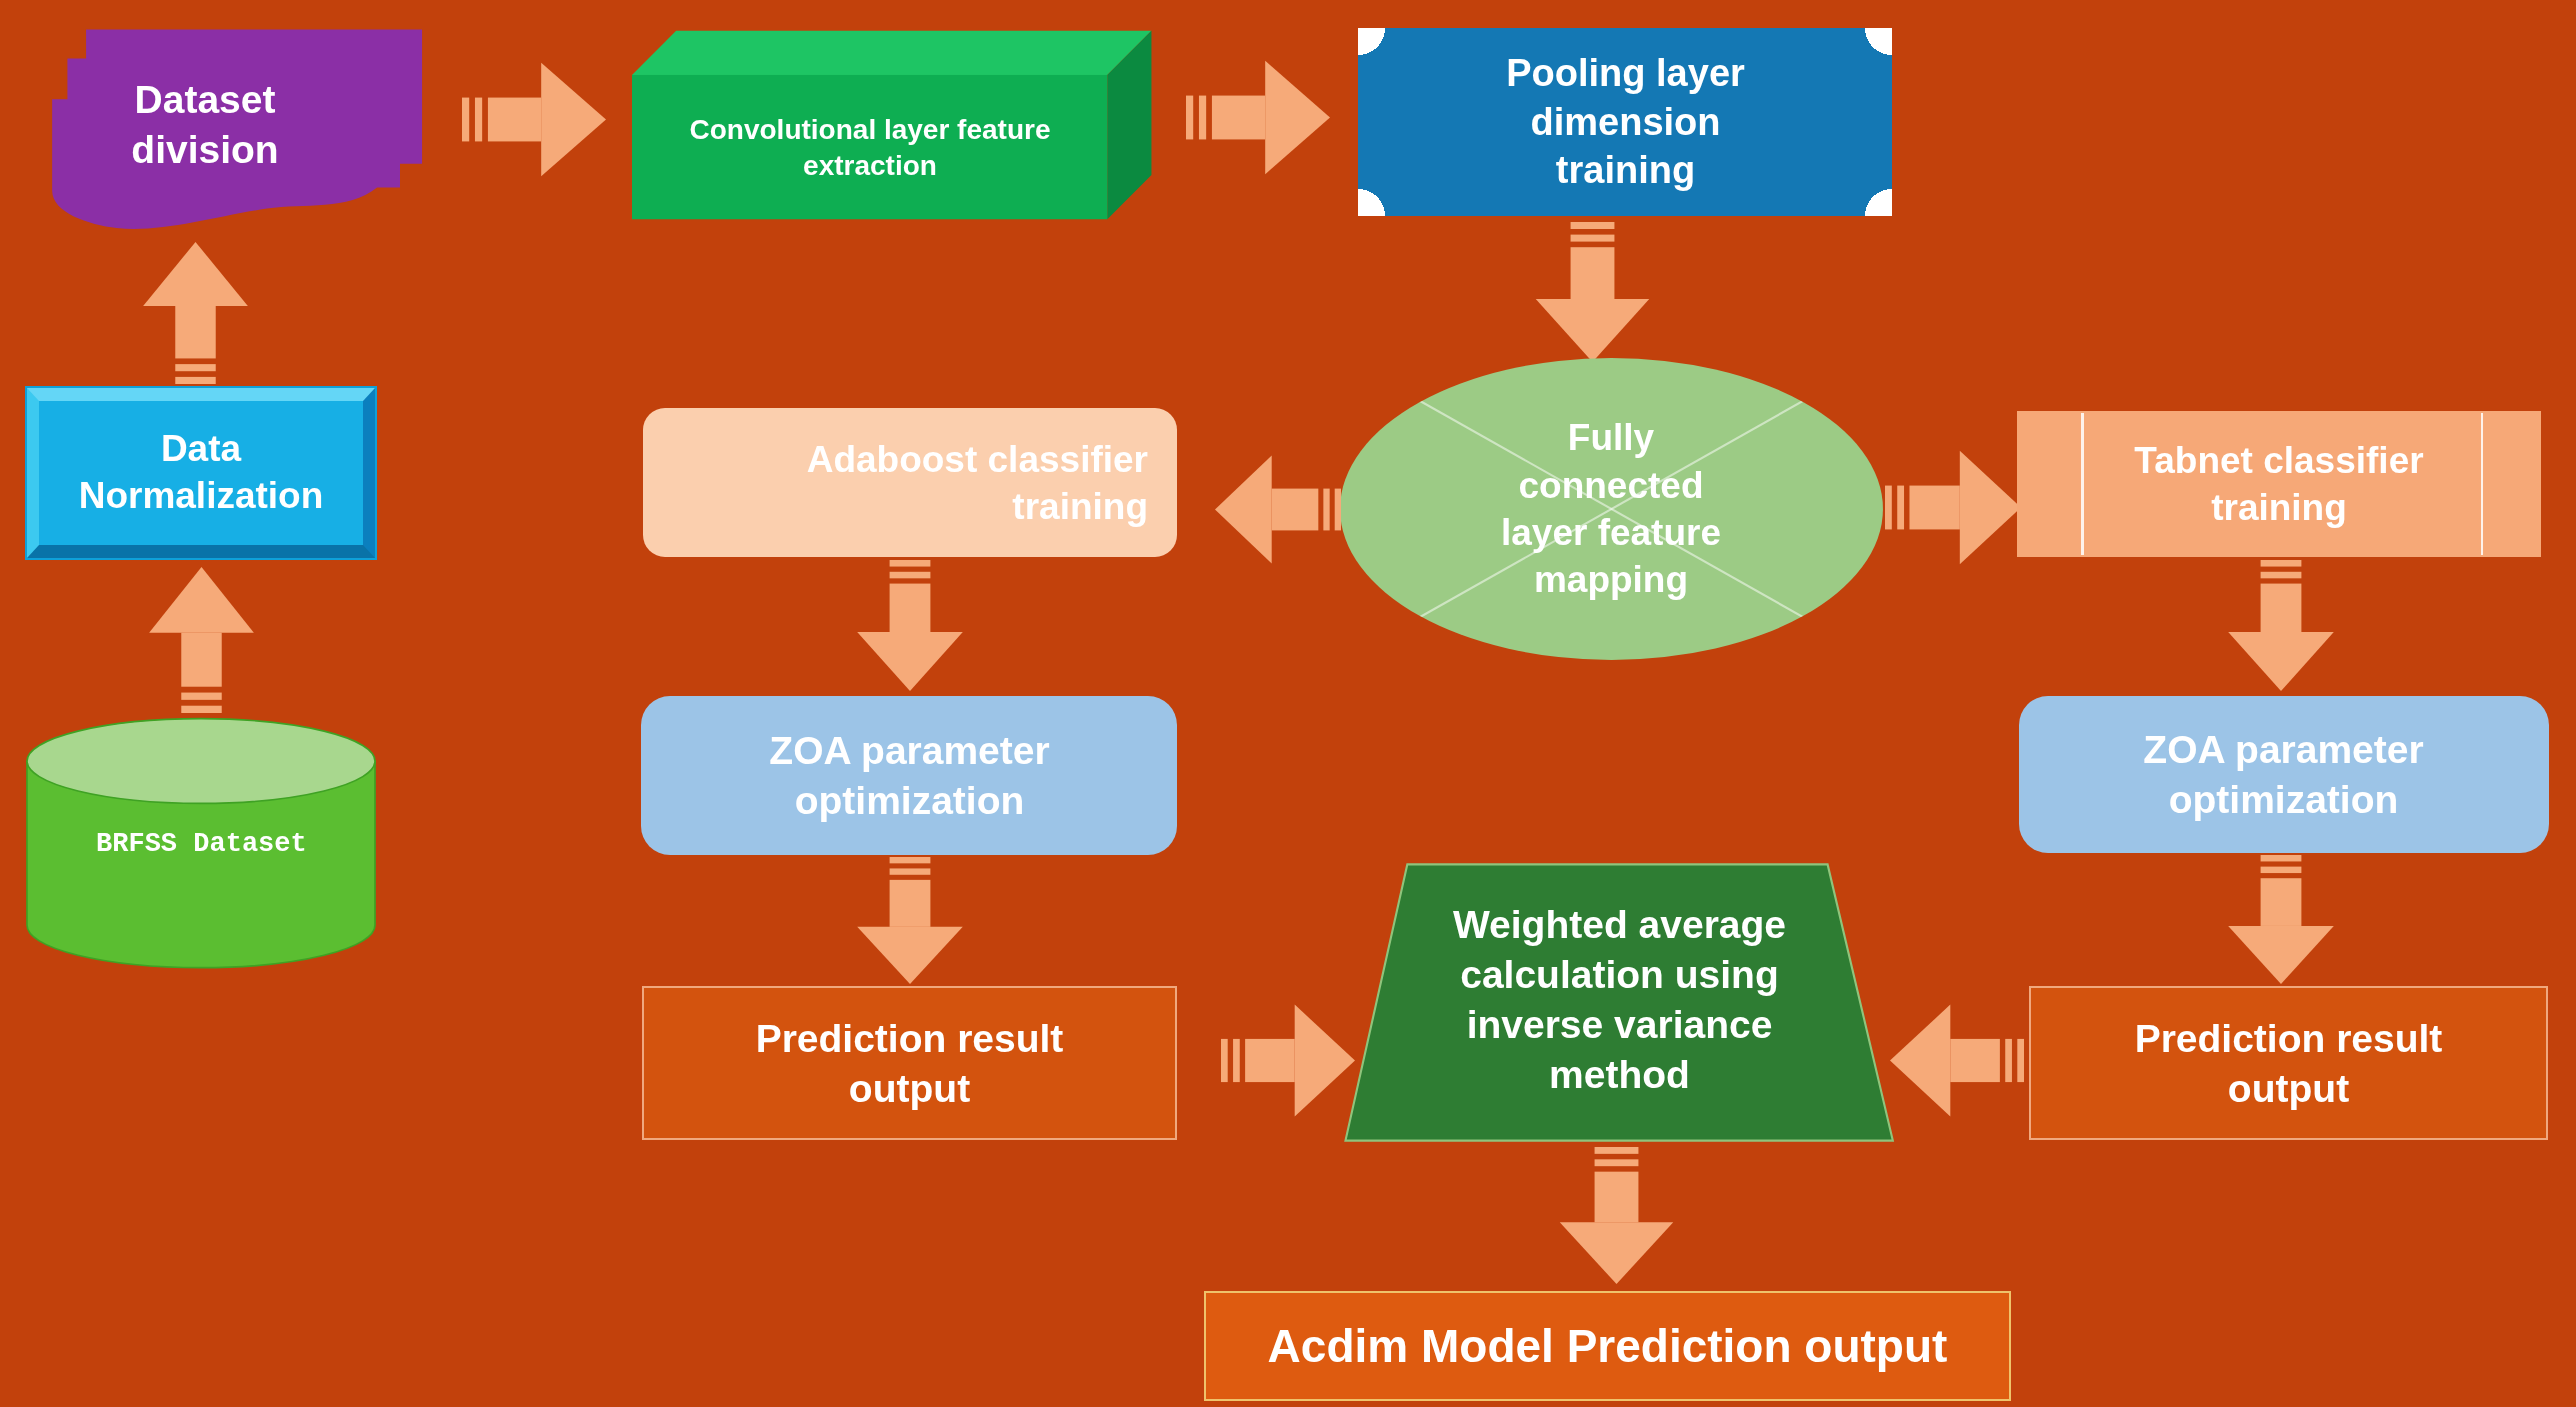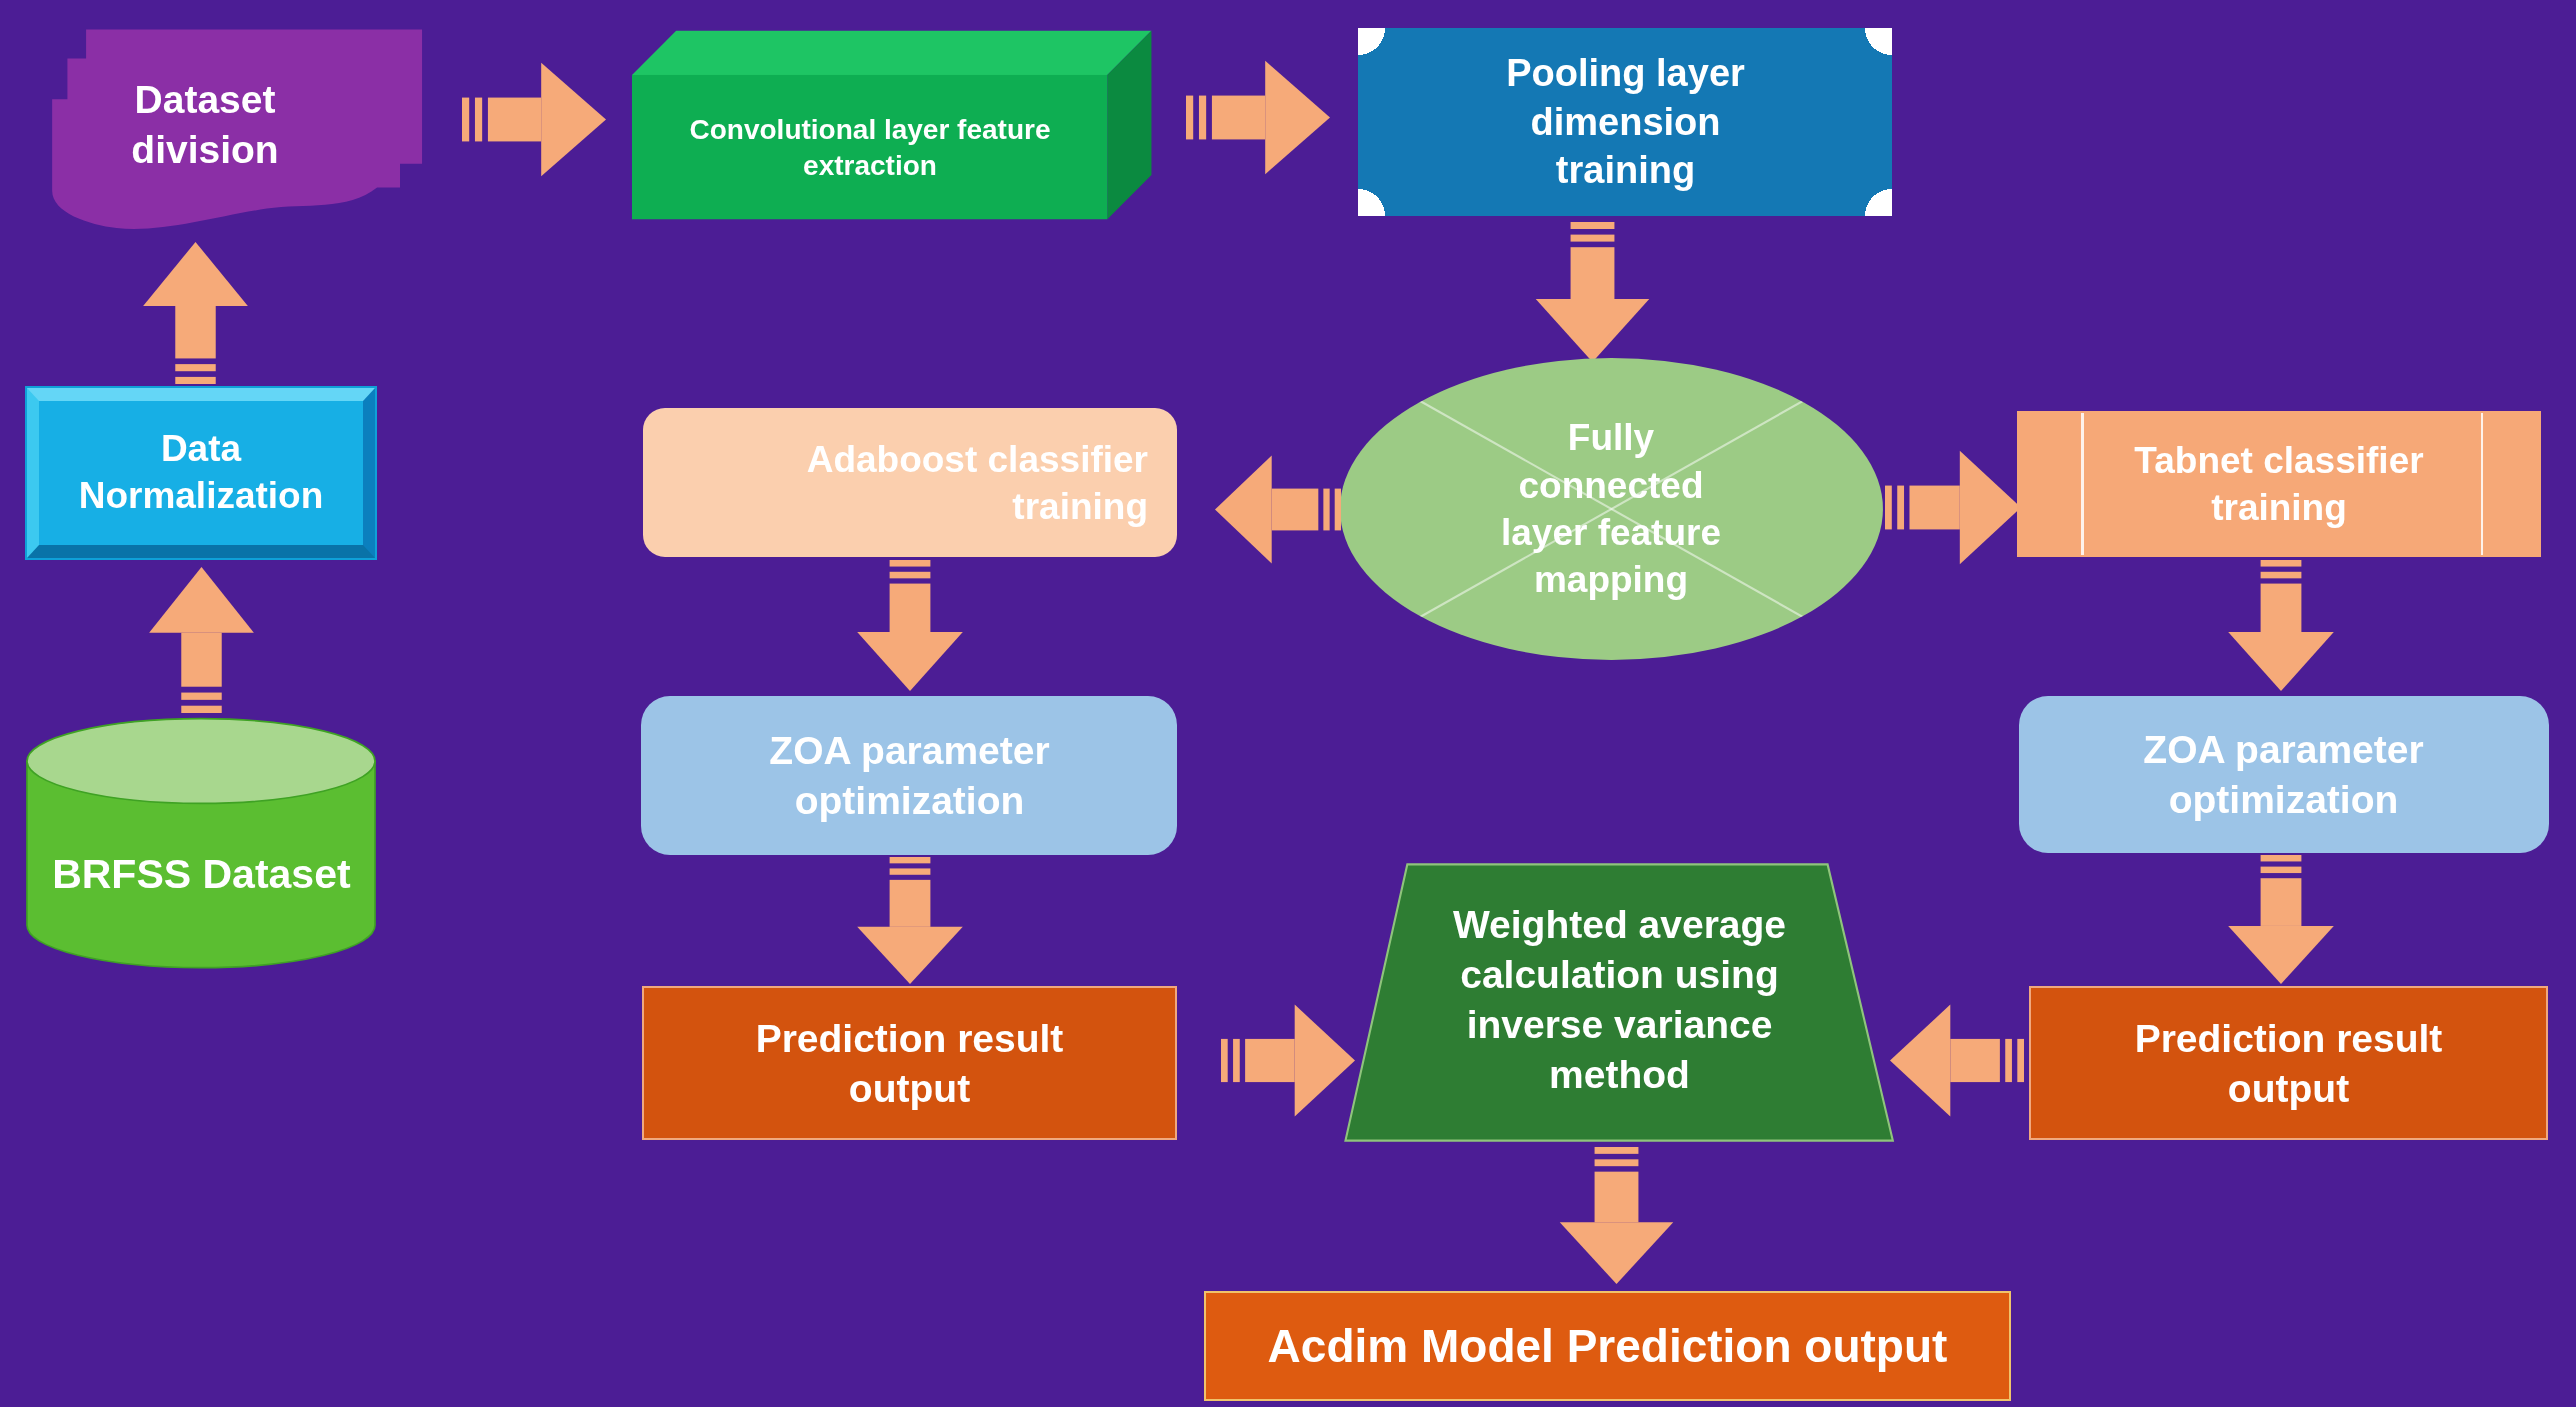--- a/index.html
+++ b/index.html
@@ -1,17 +1,17 @@
 <!DOCTYPE html>
 <html style="font-size:13.6px"><head>
 <meta charset="utf-8">
 <style>
   html,body{margin:0;padding:0;background:#ffffff;}
   #canvas{
-    position:relative;width:2576px;height:1407px;background:#4c1d95;overflow:hidden;
+    position:relative;width:2576px;height:1407px;background:#c2410c;overflow:hidden;
     font-family:"Liberation Sans","DejaVu Sans",sans-serif;
   }
   .abs{position:absolute;}
   .lbl{
     position:absolute;display:flex;align-items:center;justify-content:center;
     text-align:center;color:#ffffff;font-weight:700;line-height:1.28;
     pointer-events:none;
   }
   svg.arrow{position:absolute;fill:#F6AA79;}
   
@@ -70,21 +70,21 @@
   <div class="lbl" style="left:57px;top:405px;width:288px;height:134px;font-size:37px;">Data Normalization</div>
 
   <svg class="arrow" style="left:142px;top:567px;" width="119" height="146" viewBox="0 0 100 100" preserveAspectRatio="none">
     <use href="#ar" transform="rotate(270 50 50)"></use>
   </svg>
 
   <svg class="abs" style="left:25.4px;top:717px;" width="352" height="254" viewBox="0 0 415 300">
     <path fill="#5BBE31" stroke="#3FA224" stroke-width="2" d="M 2,52 L 2,246 A 205,50 0 0 0 413,246 L 413,52 Z"></path>
     <ellipse cx="207.5" cy="52" rx="205.5" ry="50" fill="#A8D78E" stroke="#3FA224" stroke-width="2"></ellipse>
   </svg>
-  <div class="lbl" style="left:25.4px;top:823px;width:352px;height:102px;font-size:41px;">BRFSS Dataset</div>
+  <div class="lbl" style="left:25.4px;top:793px;width:352px;height:102px;font-size:27px;font-family:Liberation Mono, monospace;">BRFSS Dataset</div>
 
   <svg class="arrow" style="left:462px;top:55px;" width="144" height="129" viewBox="0 0 100 100" preserveAspectRatio="none">
     <use href="#ar"></use>
   </svg>
 
   <svg class="abs" style="left:632px;top:24px;" width="522" height="197" viewBox="0 0 615 232">
     <polygon points="0,60 52,8 612,8 560,60" fill="#1EC564"></polygon>
     <polygon points="560,60 612,8 612,178 560,230" fill="#0B8A40"></polygon>
     <rect x="0" y="60" width="560" height="170" fill="#0EAE52"></rect>
   </svg>

